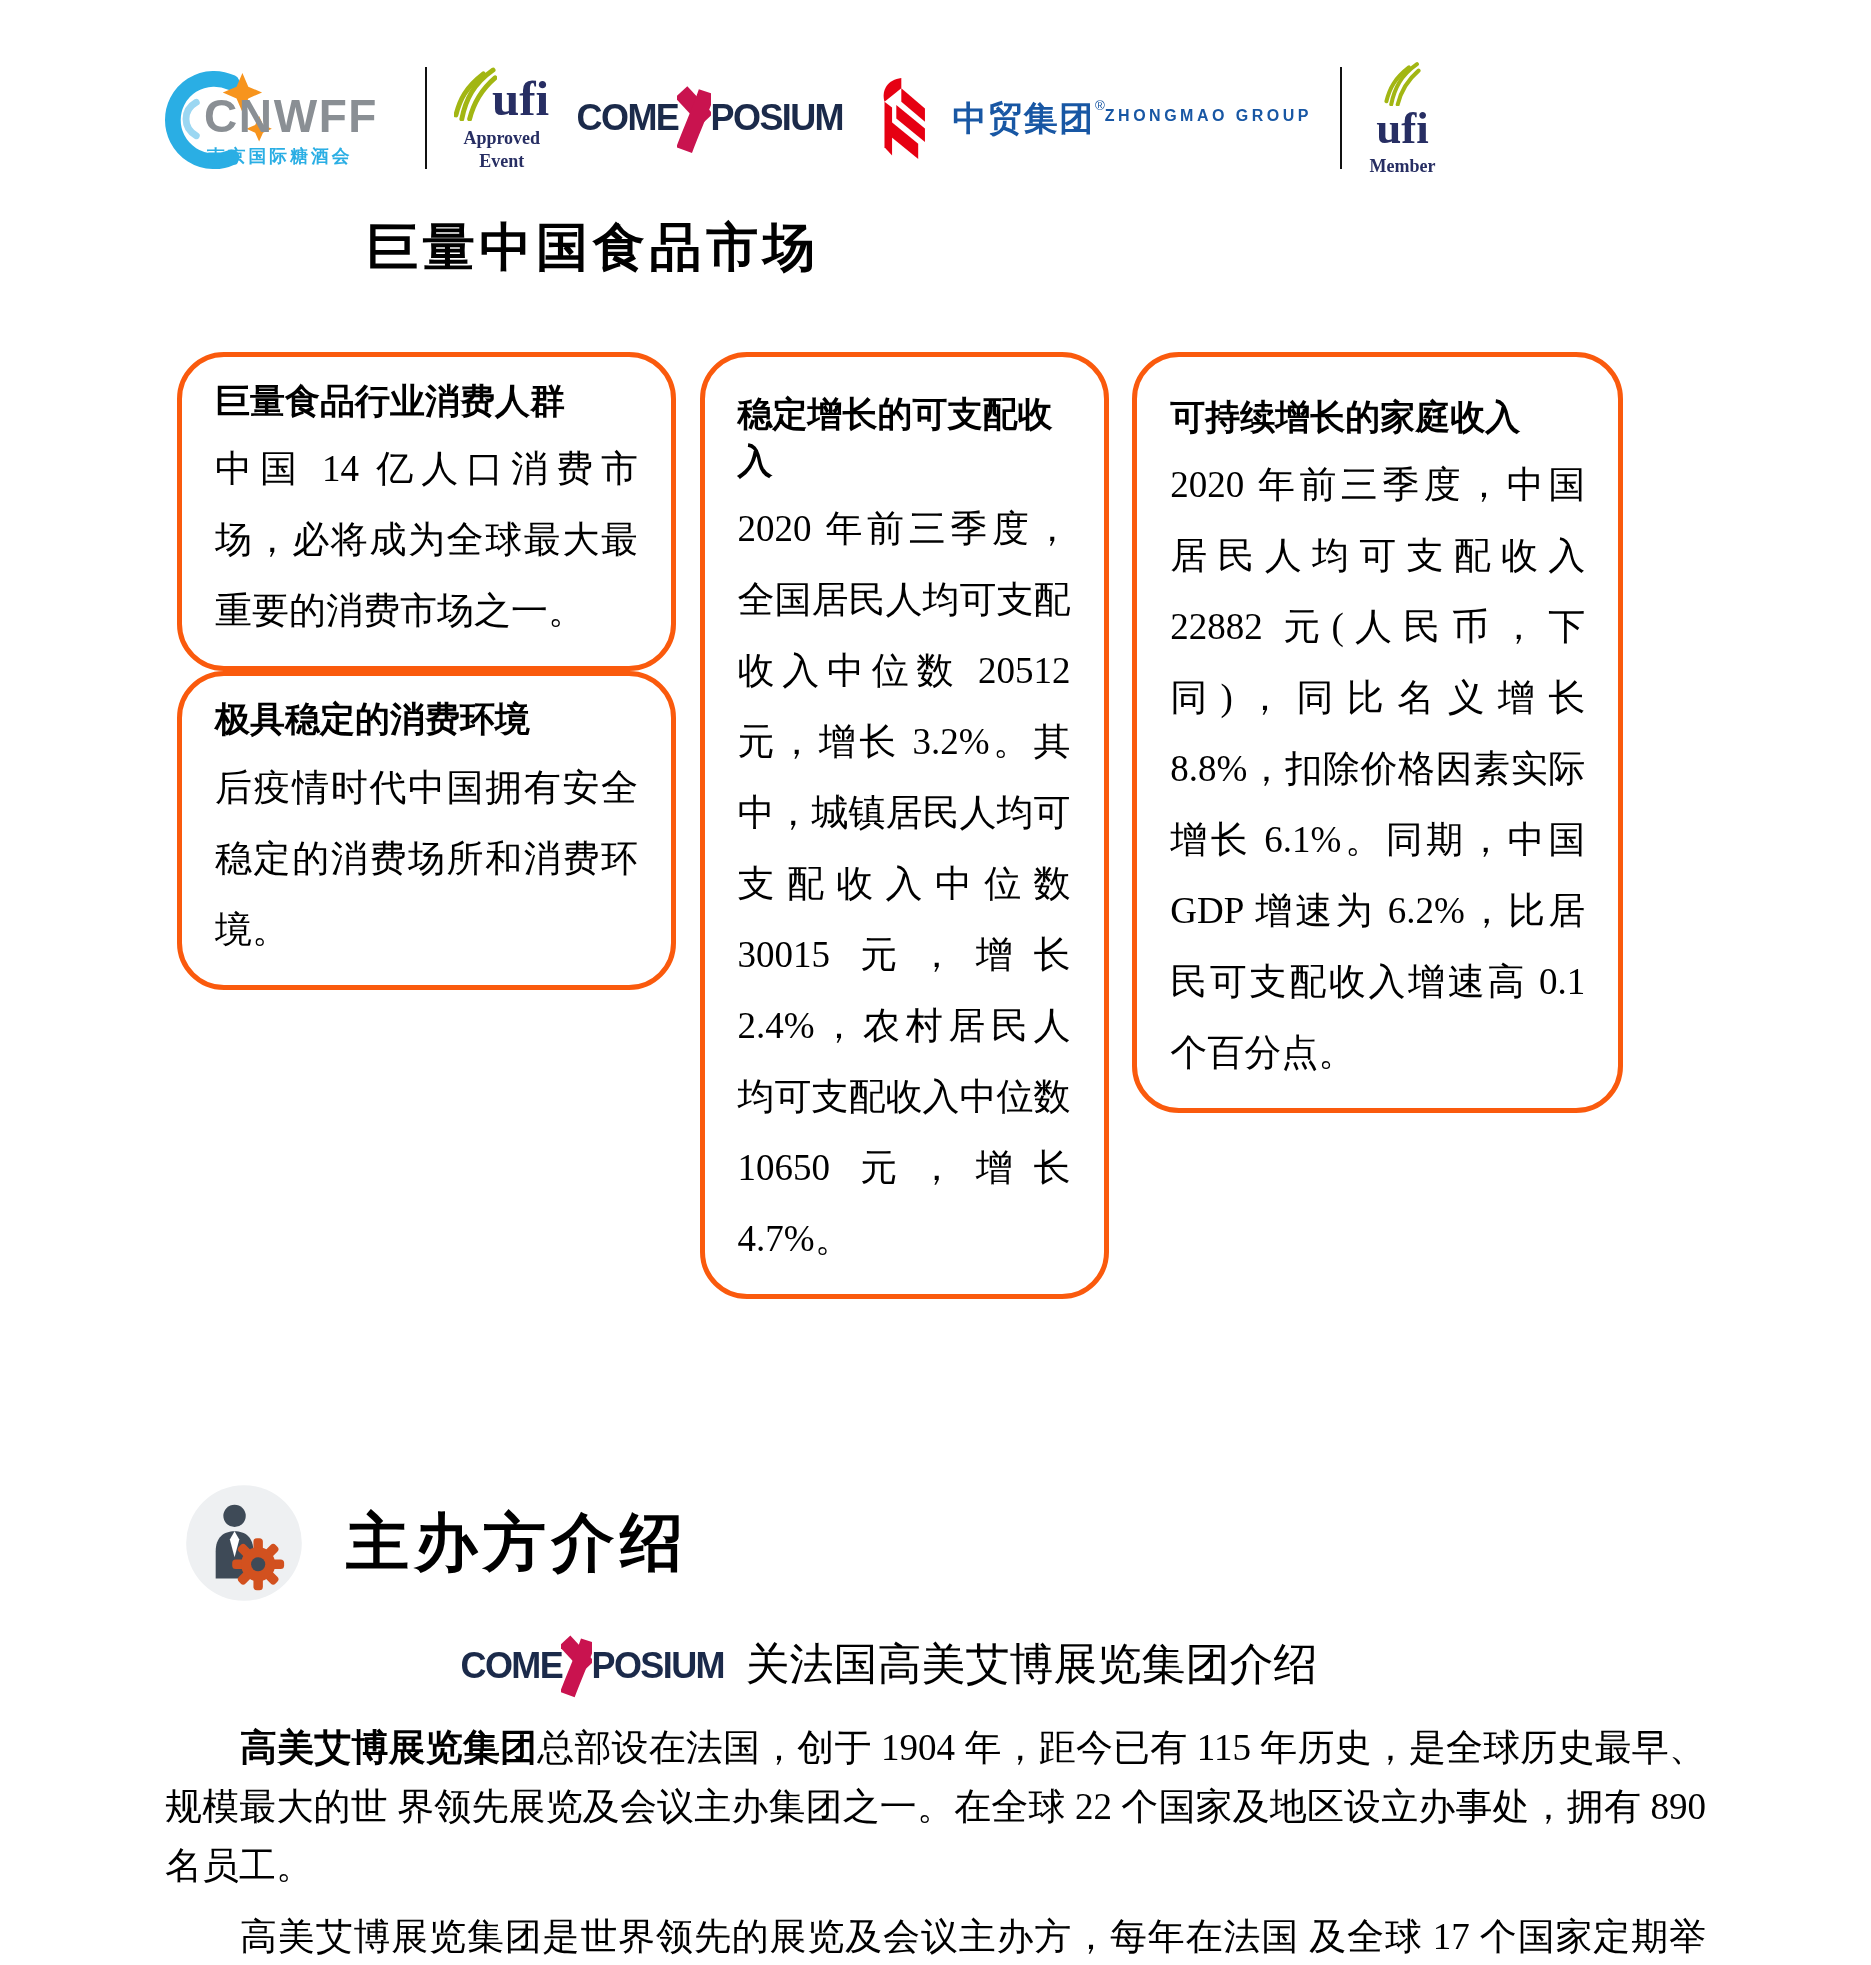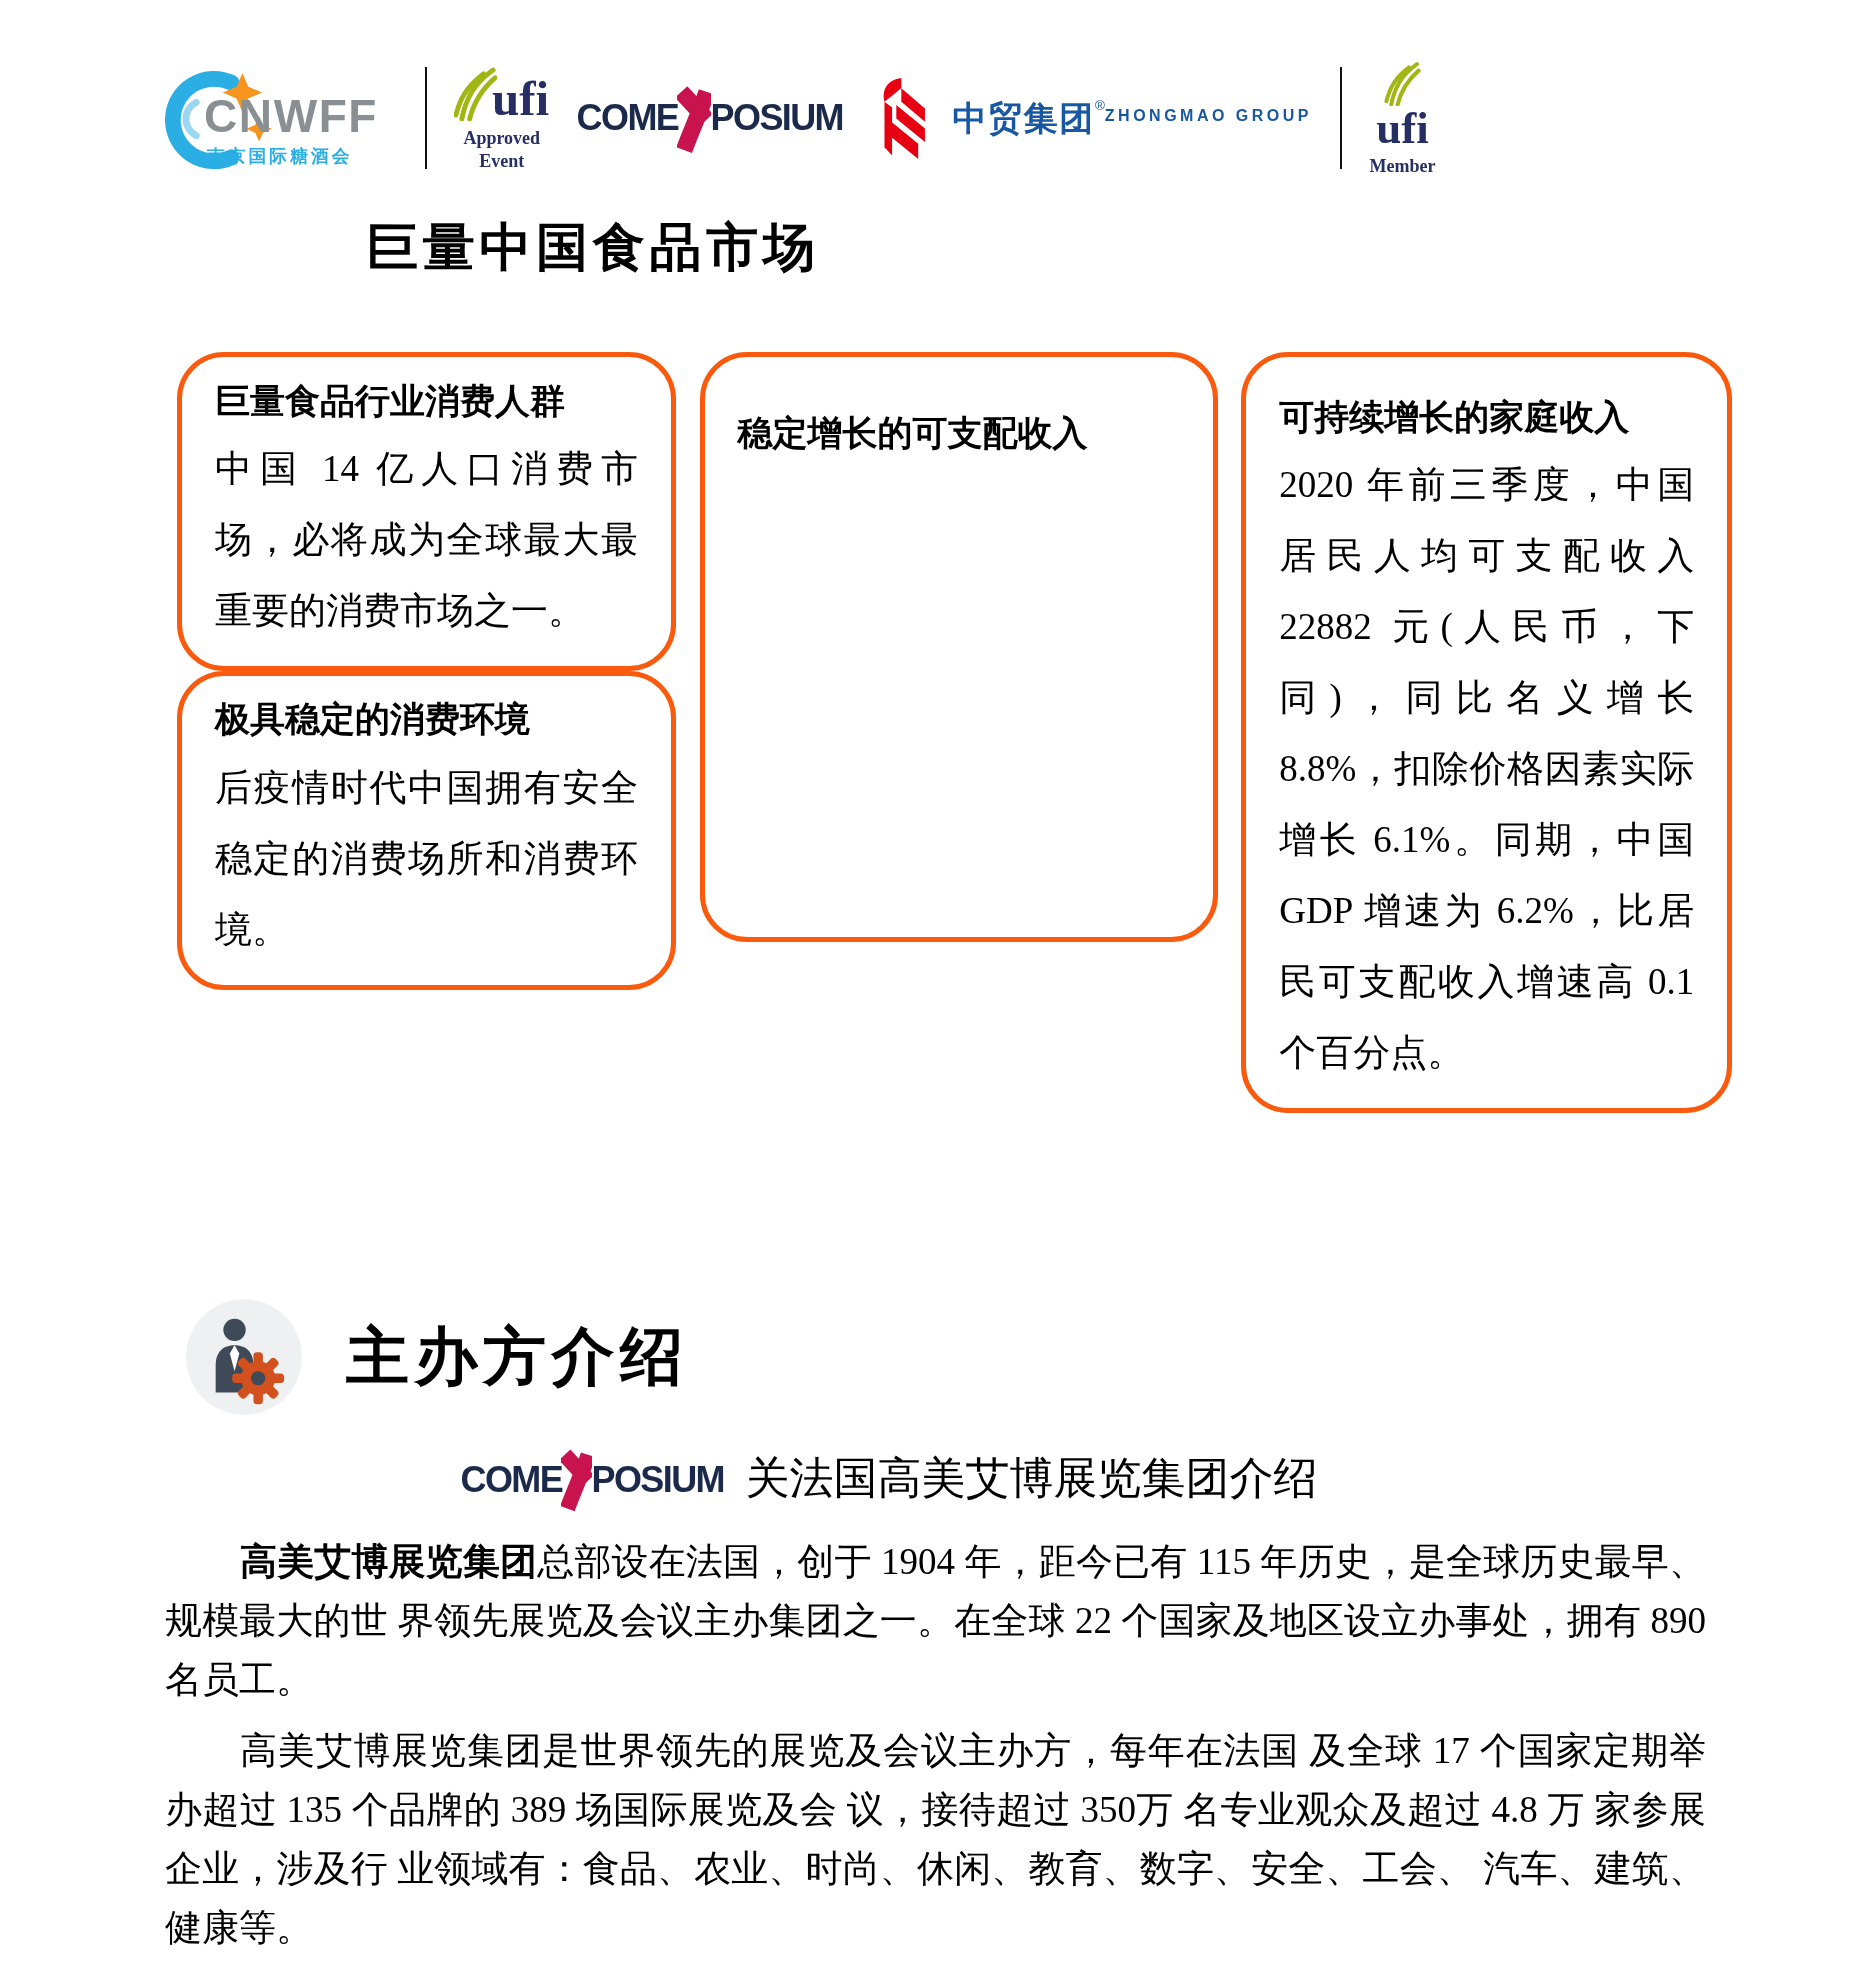--- a/index.html
+++ b/index.html
@@ -80,21 +80,21 @@
     box-sizing:border-box;border:5.5px solid var(--accent-orange);
     border-radius:47px;padding:19.7px 33px;background:#fff;
   }
   .ibox-t{
     font-family:"Liberation Sans",sans-serif;font-weight:bold;
     font-size:35px;line-height:47px;margin:0 0 9.4px 0;
   }
   .ibox-b{font-size:37px;line-height:71px;text-align:justify;margin:0;}
   .b1{width:499px;min-height:295px;}
   .b2{width:499px;min-height:228px;}
-  .b3{width:518px;min-height:590px;padding-top:52px;}
+  .b3{width:409px;min-height:590px;padding-top:33px;}
   .b4{width:491px;min-height:558px;padding-top:36px;}
 
   
   .org-row{display:flex;align-items:center;gap:43px;margin:185px 0 0 185px;}
   .org-heading{
     font-family:"Liberation Sans",sans-serif;font-weight:bold;
     font-size:63px;letter-spacing:5.5px;
   }
   .icon-bg{fill:var(--icon-bg);}
   .person{fill:var(--person-gray);}
@@ -193,20 +193,21 @@
       <h2 class="ibox-t">巨量食品行业消费人群</h2>
       <p class="ibox-b">中国 14 亿人口消费市场，必将成为全球最大最重要的消费市场之一。</p>
     </div>
     <div class="ibox b2">
       <h2 class="ibox-t">极具稳定的消费环境</h2>
       <p class="ibox-b">后疫情时代中国拥有安全稳定的消费场所和消费环境。</p>
     </div>
   </div>
   <div class="ibox b3">
     <h2 class="ibox-t">稳定增长的可支配收入</h2>
+    <p class="ibox-b">2020 年前三季度，全国居民人均可支配收入中位数 20512 元，增长 3.2%。其中，城镇居民人均可支配收入中位数 30015 元，增长 2.4%，农村居民人均可支配收入中位数 10650 元，增长 4.7%。</p>
   </div>
   <div class="ibox b4">
     <h2 class="ibox-t">可持续增长的家庭收入</h2>
     <p class="ibox-b">2020 年前三季度，中国居民人均可支配收入 22882 元(人民币，下同)，同比名义增长 8.8%，扣除价格因素实际增长 6.1%。同期，中国 GDP 增速为 6.2%，比居民可支配收入增速高 0.1 个百分点。</p>
   </div>
 </div>
 
 <div class="org-row">
   <svg width="118" height="118" viewBox="0 0 100 100">
     <circle class="icon-bg" cx="50" cy="50" r="49"></circle>

